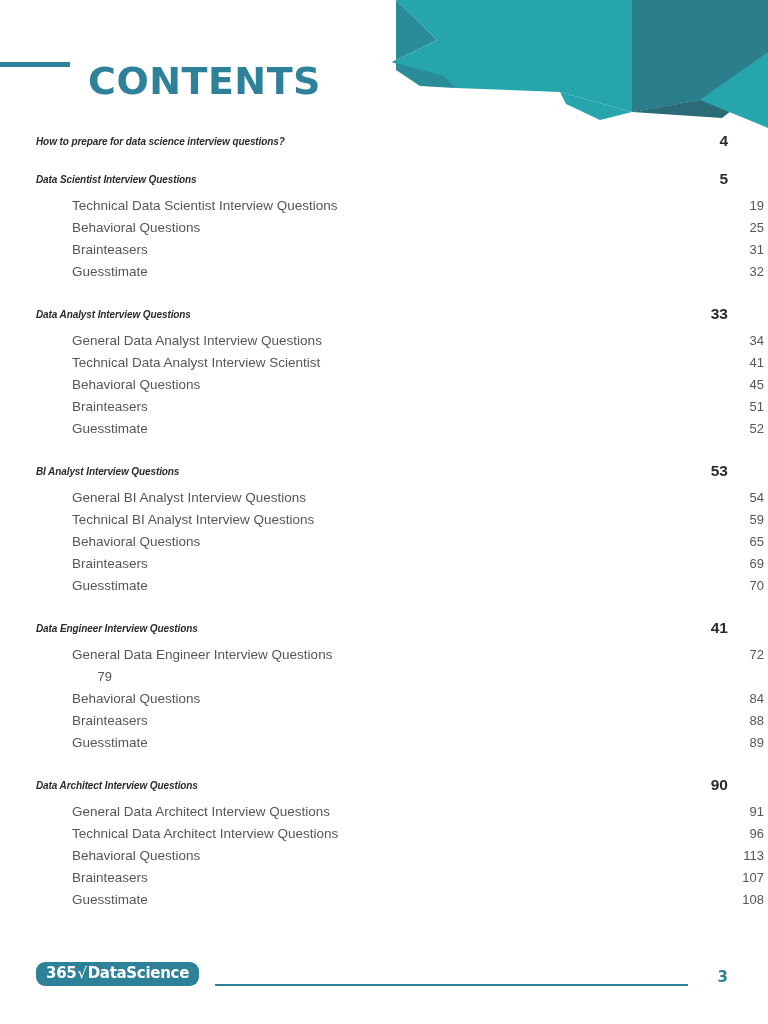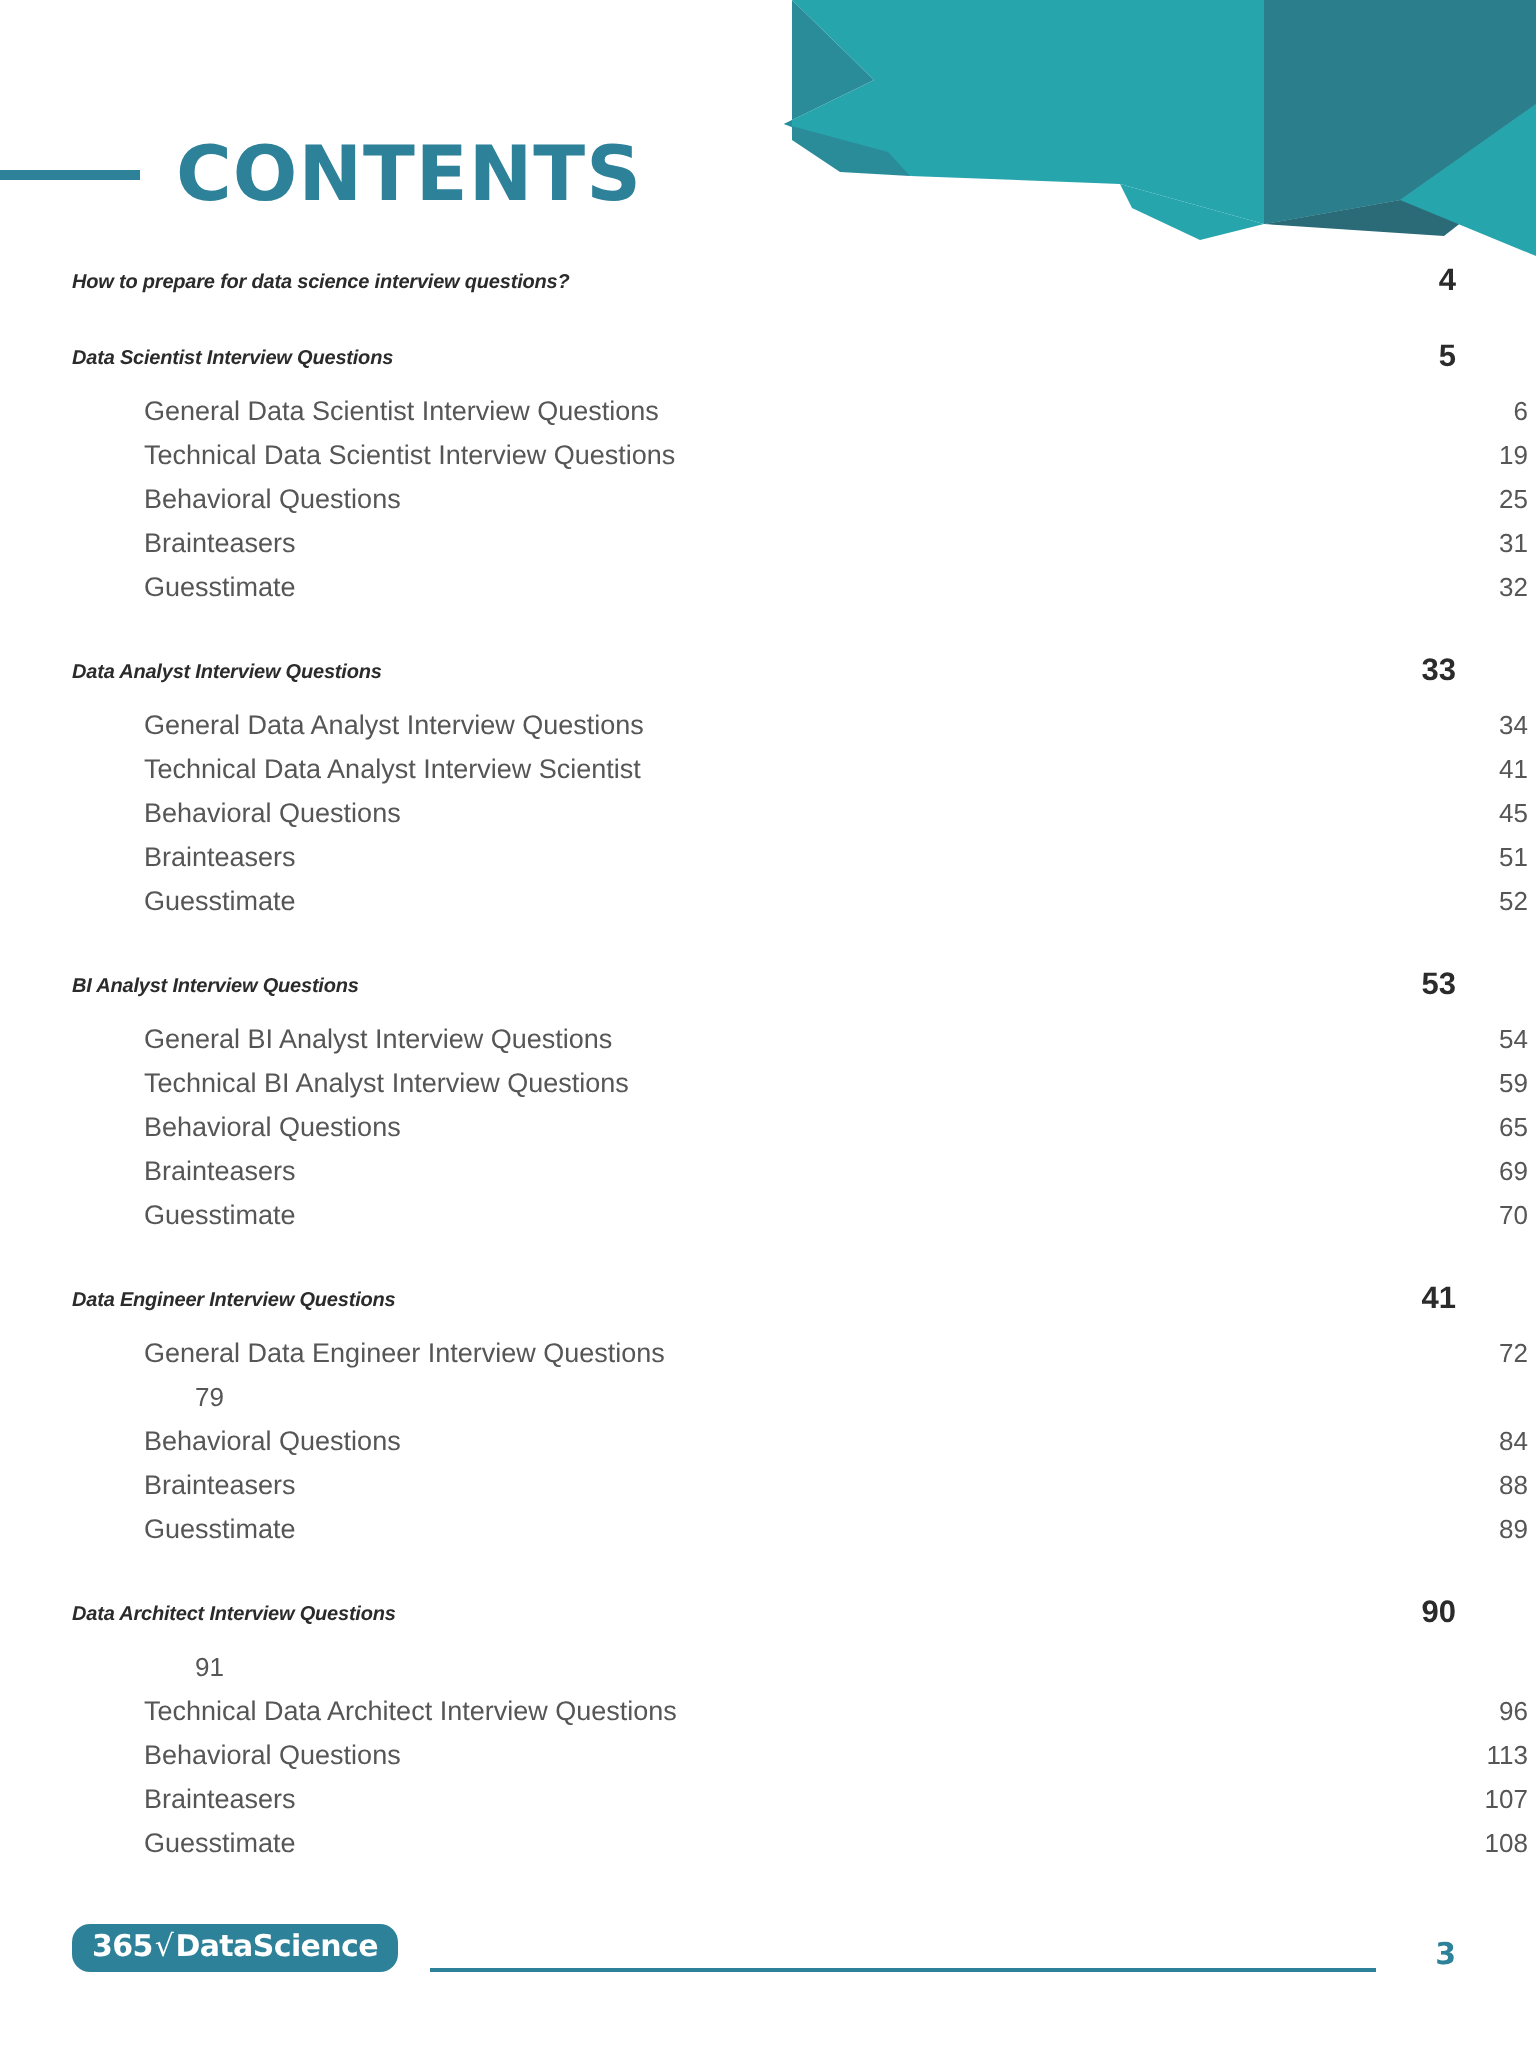--- a/index.html
+++ b/index.html
@@ -26,21 +26,20 @@
   }
 
   
   .title-row {
     position: absolute;
     top: 62px;
     left: 0;
     width: 644px;
     height: 50px;
     display: flex;
-    align-items: center;
   }
   .title-rule {
     width: 70px;
     height: 5px;
     background: #2d8199;
     margin-right: 18px;
     flex: none;
   }
   .contents-title {
     font-size: 38px;
@@ -187,24 +186,20 @@
   </div>
 
   <div class="section-gap"></div>
 
   <div class="toc-section">
     <div class="row heading">
       <span class="label">Data Scientist Interview Questions</span>
       <span class="page">5</span>
     </div>
     <div class="row sub">
-      <span class="label">General Data Scientist Interview Questions</span>
-      <span class="page">6</span>
-    </div>
-    <div class="row sub">
       <span class="label">Technical Data Scientist Interview Questions</span>
       <span class="page">19</span>
     </div>
     <div class="row sub">
       <span class="label">Behavioral Questions</span>
       <span class="page">25</span>
     </div>
     <div class="row sub">
       <span class="label">Brainteasers</span>
       <span class="page">31</span>
@@ -302,20 +297,21 @@
   </div>
 
   <div class="section-gap"></div>
 
   <div class="toc-section">
     <div class="row heading">
       <span class="label">Data Architect Interview Questions</span>
       <span class="page">90</span>
     </div>
     <div class="row sub">
+      <span class="label">General Data Architect Interview Questions</span>
       <span class="page">91</span>
     </div>
     <div class="row sub">
       <span class="label">Technical Data Architect Interview Questions</span>
       <span class="page">96</span>
     </div>
     <div class="row sub">
       <span class="label">Behavioral Questions</span>
       <span class="page">113</span>
     </div>

